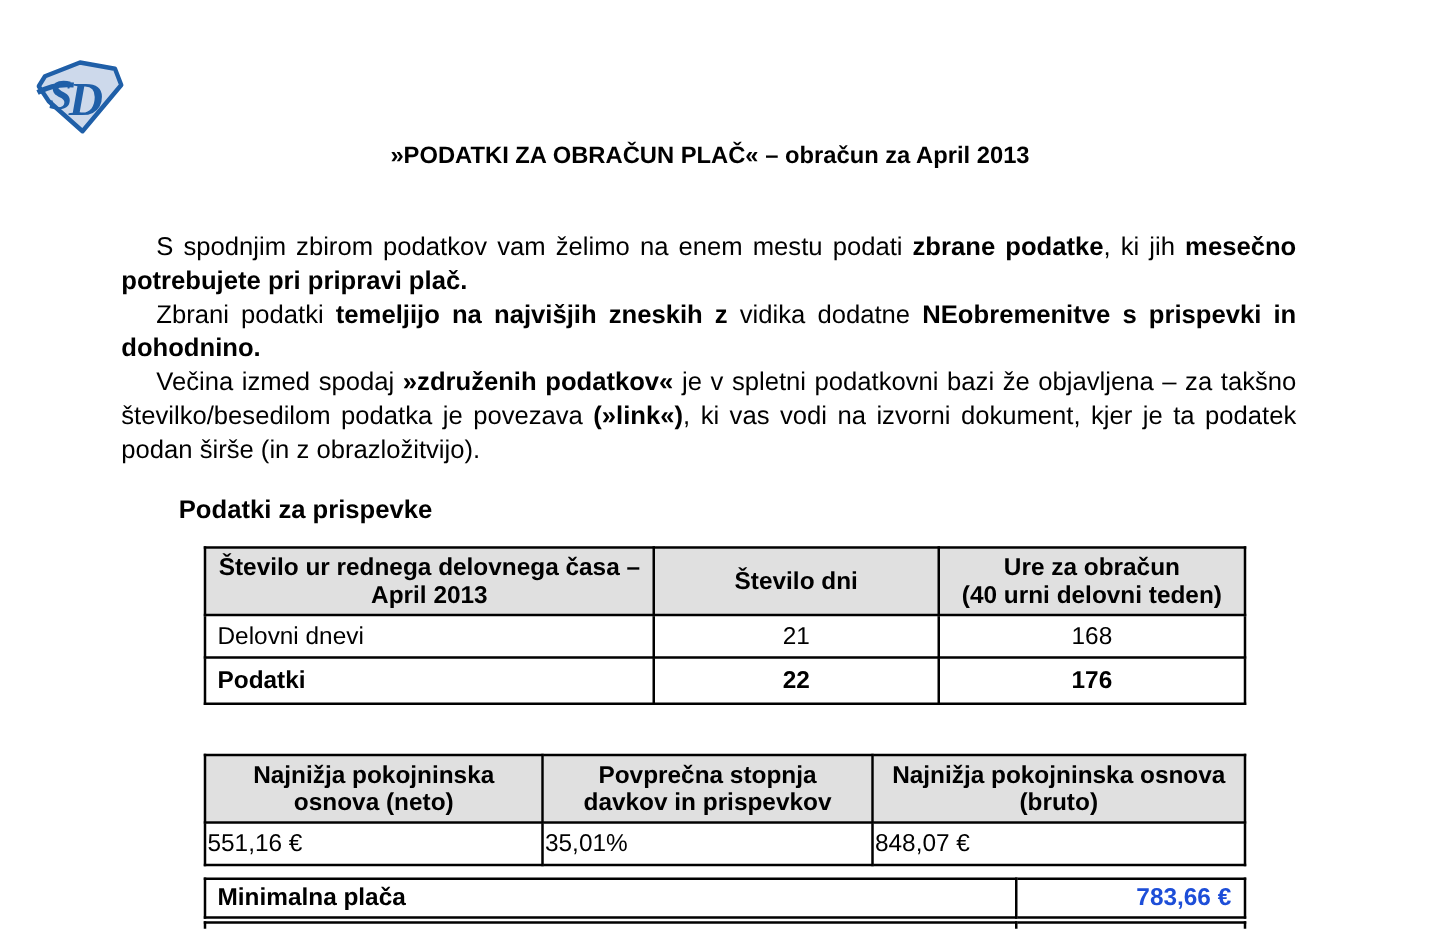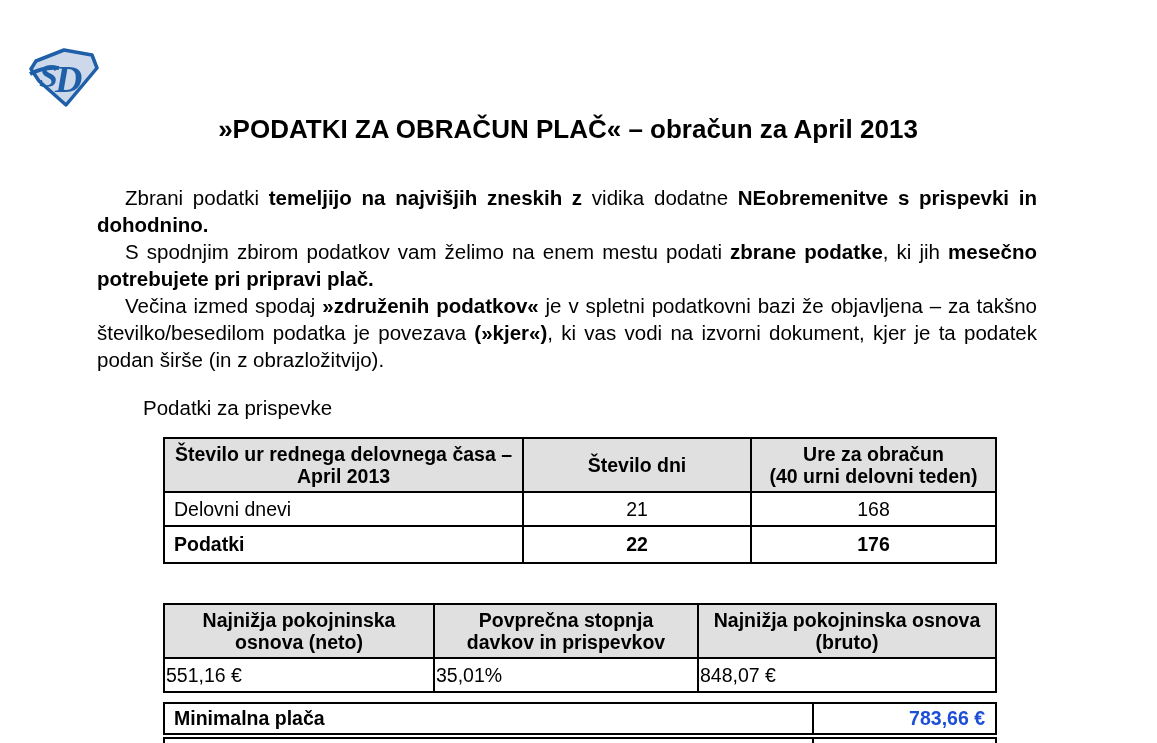--- a/index.html
+++ b/index.html
@@ -9,35 +9,35 @@
     font-family:"Liberation Sans","DejaVu Sans",sans-serif;
   }
   .b{font-weight:bold;}
 
   
   .logo{position:absolute;left:29px;top:43px;width:72px;height:68px;}
 
   
   .doc-title{
     position:absolute;left:99px;top:114px;width:938px;
-    text-align:center;font-size:26px;font-weight:bold;letter-spacing:0px;
+    text-align:center;font-size:19px;font-weight:bold;letter-spacing:0px;
     white-space:nowrap;
   }
 
   
   .intro{
     position:absolute;left:97px;top:184px;width:940px;
     font-size:20.5px;line-height:27px;text-align:justify;
   }
   .intro p{margin:0;text-indent:28px;}
 
   
   .section-heading{
     position:absolute;left:143px;top:396px;
-    font-size:20.5px;font-weight:normal;
+    font-size:20.5px;font-weight:bold;
   }
 
   
   table{border-collapse:collapse;table-layout:fixed;position:absolute;left:163px;background:#fff;}
   td,th{border:2px solid #000;font-size:19.5px;vertical-align:middle;overflow:hidden;margin-top:48px;}
   th{
     background:#e0e0e0;font-weight:bold;text-align:center;
     white-space:pre-line;line-height:22px;padding:4px 6px;
   }
   .t-hours{top:437px;width:832px;}
@@ -66,23 +66,23 @@
 <svg class="logo" viewBox="0 0 72 68" aria-hidden="true">
   <polygon points="7,18 35,7 63,12 68,25 37,62 10,38 2,26" fill="#cdd9eb" stroke="#1f5fa8" stroke-width="3.5" stroke-linejoin="round"></polygon>
   <path d="M1,31 C10,26 20,24 30,25" fill="none" stroke="#1f5fa8" stroke-width="4"></path>
   <text x="10" y="44" font-family="Liberation Serif, serif" font-size="34" font-weight="bold" font-style="italic" fill="#1f5fa8">S</text>
   <text x="26" y="49" font-family="Liberation Serif, serif" font-size="38" font-weight="bold" font-style="italic" fill="#1f5fa8">D</text>
 </svg>
 
 <div class="doc-title">»PODATKI ZA OBRAČUN PLAČ« – obračun za April 2013</div>
 
 <div class="intro">
+  <p><span>S spodnjim zbirom podatkov vam želimo na enem mestu podati </span><span class="b">zbrane podatke</span><span>, ki jih </span><span class="b">mesečno potrebujete pri pripravi plač.</span></p>
   <p><span>Zbrani podatki </span><span class="b">temeljijo na najvišjih zneskih z</span><span> vidika dodatne </span><span class="b">NEobremenitve s prispevki in dohodnino.</span></p>
-  <p><span>S spodnjim zbirom podatkov vam želimo na enem mestu podati </span><span class="b">zbrane podatke</span><span>, ki jih </span><span class="b">mesečno potrebujete pri pripravi plač.</span></p>
-  <p><span>Večina izmed spodaj </span><span class="b">»združenih podatkov«</span><span> je v spletni podatkovni bazi že objavljena – za takšno številko/besedilom podatka je povezava </span><span class="b">(»kjer«)</span><span>, ki vas vodi na izvorni dokument, kjer je ta podatek podan širše (in z obrazložitvijo).</span></p>
+  <p><span>Večina izmed spodaj </span><span class="b">»združenih podatkov«</span><span> je v spletni podatkovni bazi že objavljena – za takšno številko/besedilom podatka je povezava </span><span class="b">(»link«)</span><span>, ki vas vodi na izvorni dokument, kjer je ta podatek podan širše (in z obrazložitvijo).</span></p>
 </div>
 
 <div class="section-heading">Podatki za prispevke</div>
 
 <table class="t-hours">
   <colgroup>
       <col style="width:359px">
       <col style="width:228px">
       <col style="width:245px">
     </colgroup>

